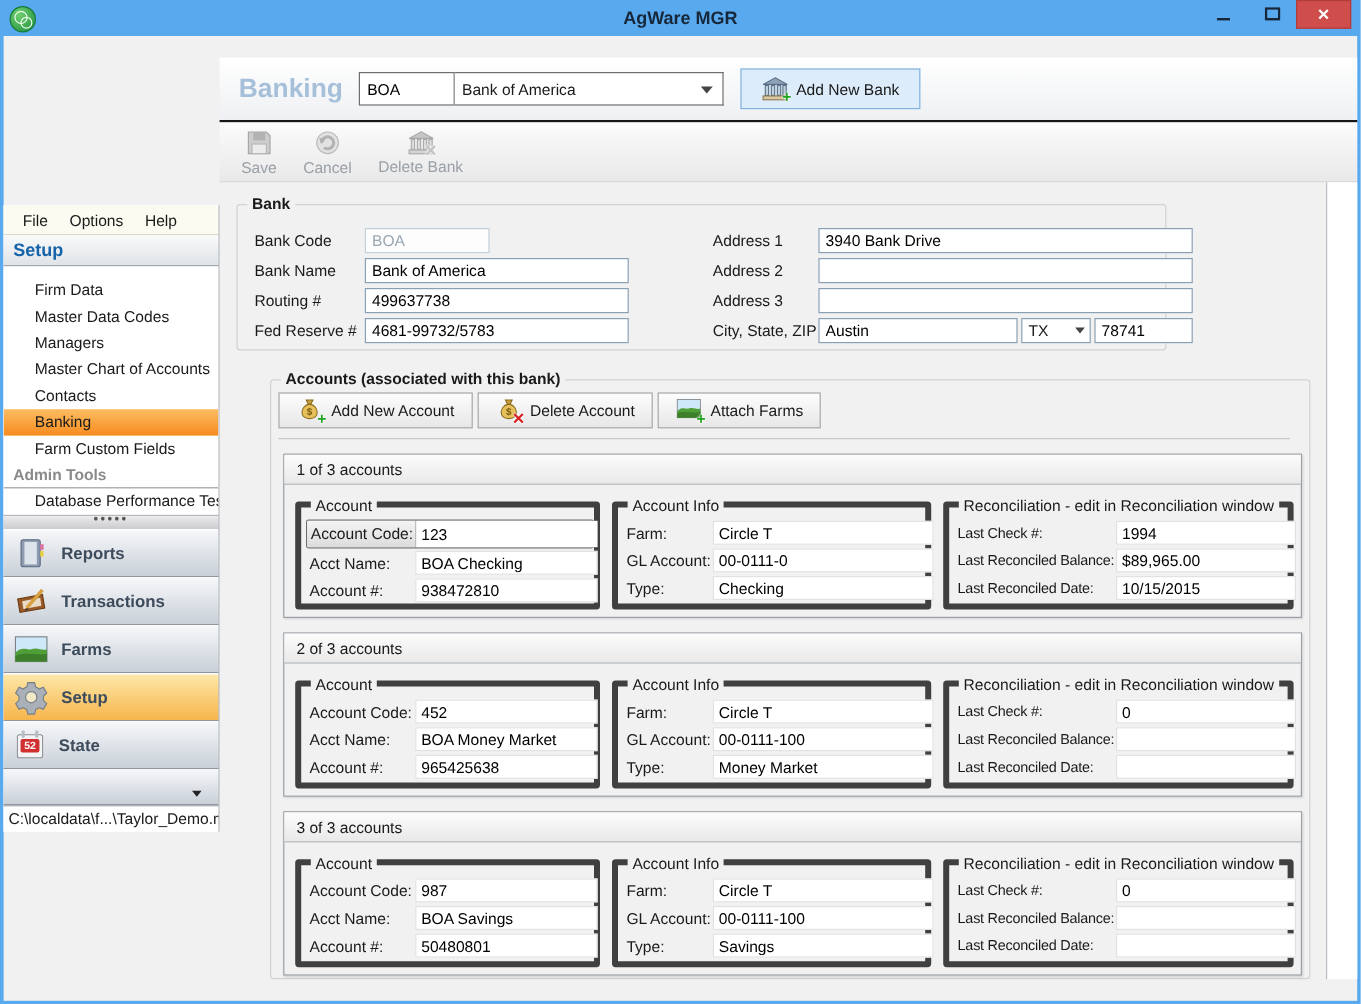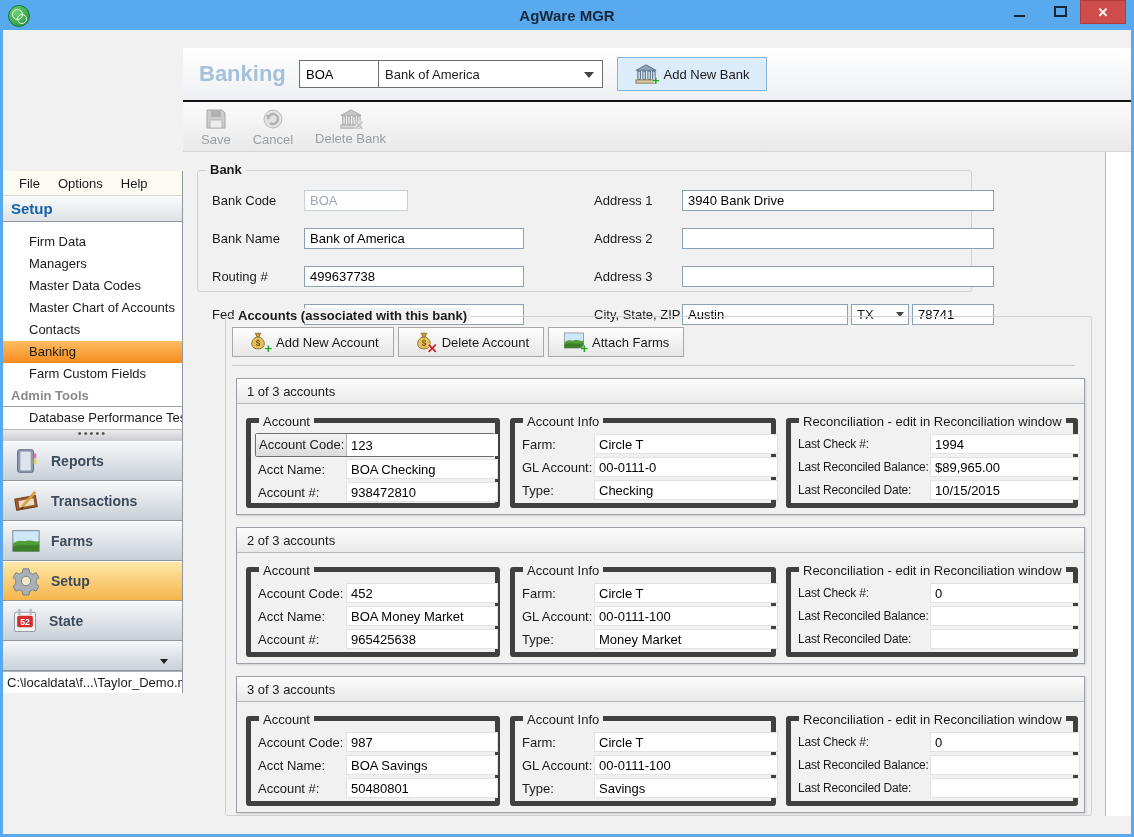--- a/index.html
+++ b/index.html
@@ -82,21 +82,21 @@
   #scroll-gutter { position:absolute; top:0; right:0; bottom:0; width:26px; background:#fff;
      border-left:1px solid #b8bcc0; }
 
   .groupbox { position:relative; border:1px solid #d2d2d2; border-radius:3px; }
   .glabel { position:absolute; top:-9px; left:8px; background:#f1f1f1; padding:0 4px; white-space:nowrap; }
   .glabel.bold { font-weight:bold; }
 
   
   #bank-gb { width:775px; height:122px; margin-top:6px; }
   #bank-gb .cols { display:flex; padding:18px 0 0 14px; }
-  .form-col { display:flex; flex-direction:column; gap:16px; }
+  .form-col { display:flex; flex-direction:column; gap:3px; }
   .form-row { display:flex; align-items:center; height:22px; }
   .form-row .flabel { width:92px; flex:0 0 auto; }
   .col-right { margin-left:70px; }
   .col-right .flabel { width:88px; }
   .tinput { height:21px; border:1px solid #8aa0b4; background:#fff; font-family:inherit;
      font-size:13px; padding:0 5px; }
   .tinput:disabled { border-color:#c4cfd8; color:#9aa7b3; background:#fdfdfd; }
   .w-code { width:104px; } .w-main { width:220px; } .w-addr { width:312px; }
   .w-city { width:166px; } .w-zip { width:82px; }
   .state-combo { width:58px; height:21px; border:1px solid #8aa0b4; background:#fff;
@@ -175,22 +175,22 @@
     <div id="sidebar">
       <div id="menubar">
         <span class="menu-item">File</span>
         <span class="menu-item">Options</span>
         <span class="menu-item">Help</span>
       </div>
       <div id="setup-header">Setup</div>
 
       <div id="side-list">
         <div class="side-item">Firm Data</div>
+        <div class="side-item">Master Data Codes</div>
         <div class="side-item">Managers</div>
-        <div class="side-item">Master Data Codes</div>
         <div class="side-item">Master Chart of Accounts</div>
         <div class="side-item">Contacts</div>
         <div class="side-item selected">Banking</div>
         <div class="side-item">Farm Custom Fields</div>
         <div class="side-section">Admin Tools</div>
         <div class="side-item">Database Performance Test</div>
       </div>
 
       <div id="splitter">•••••</div>
 

